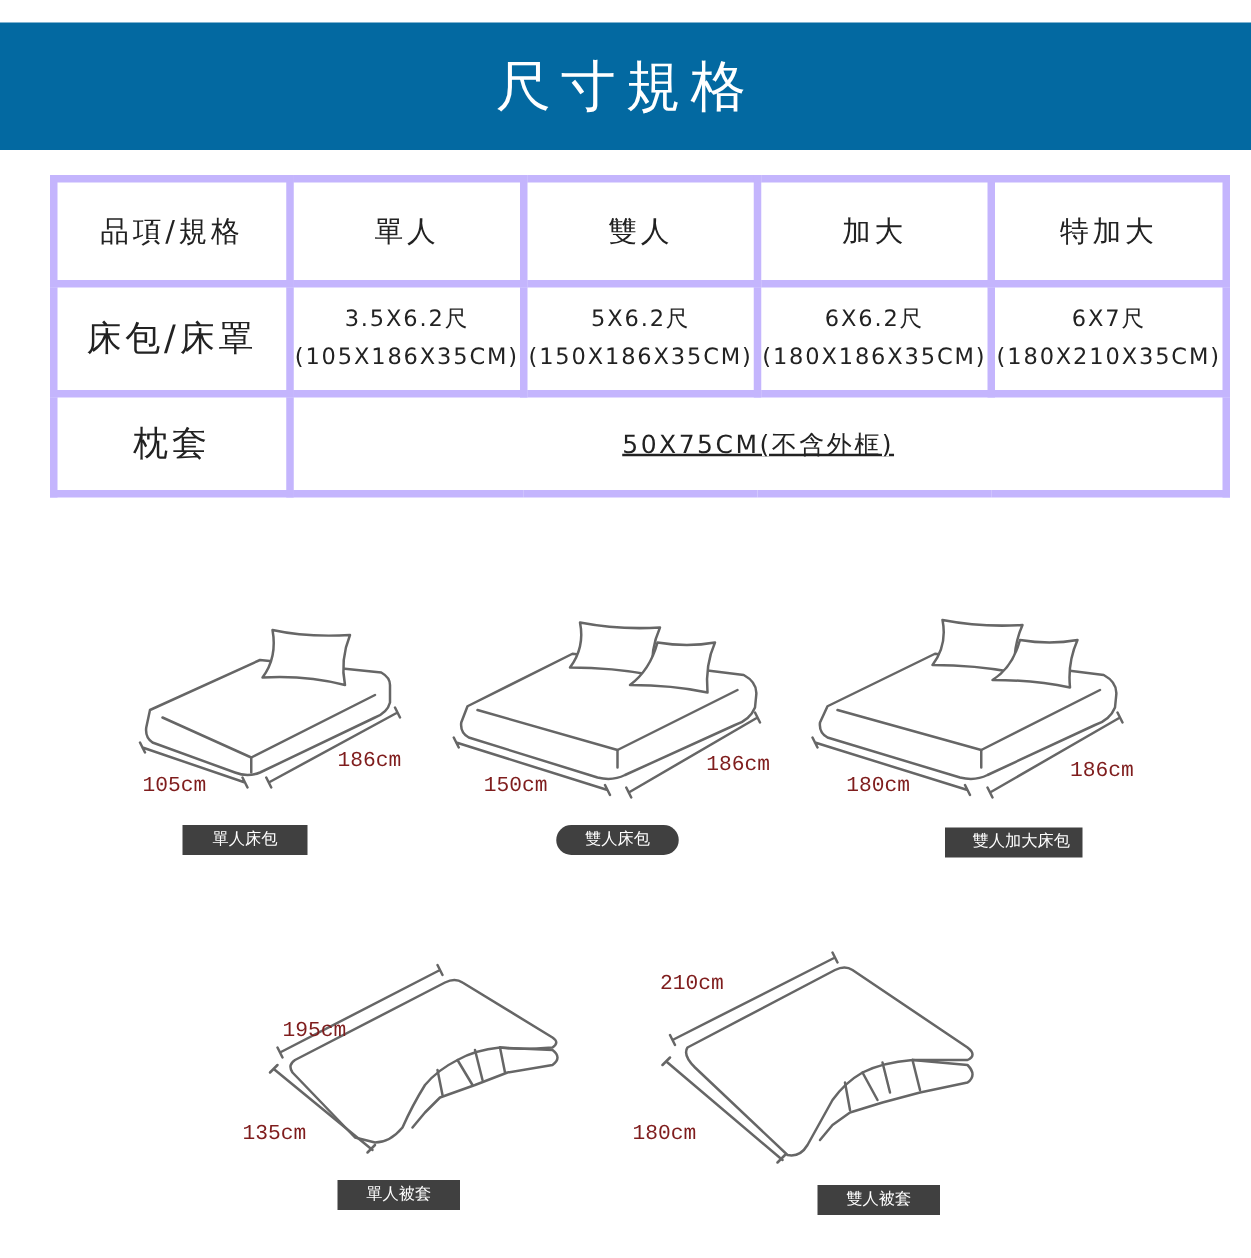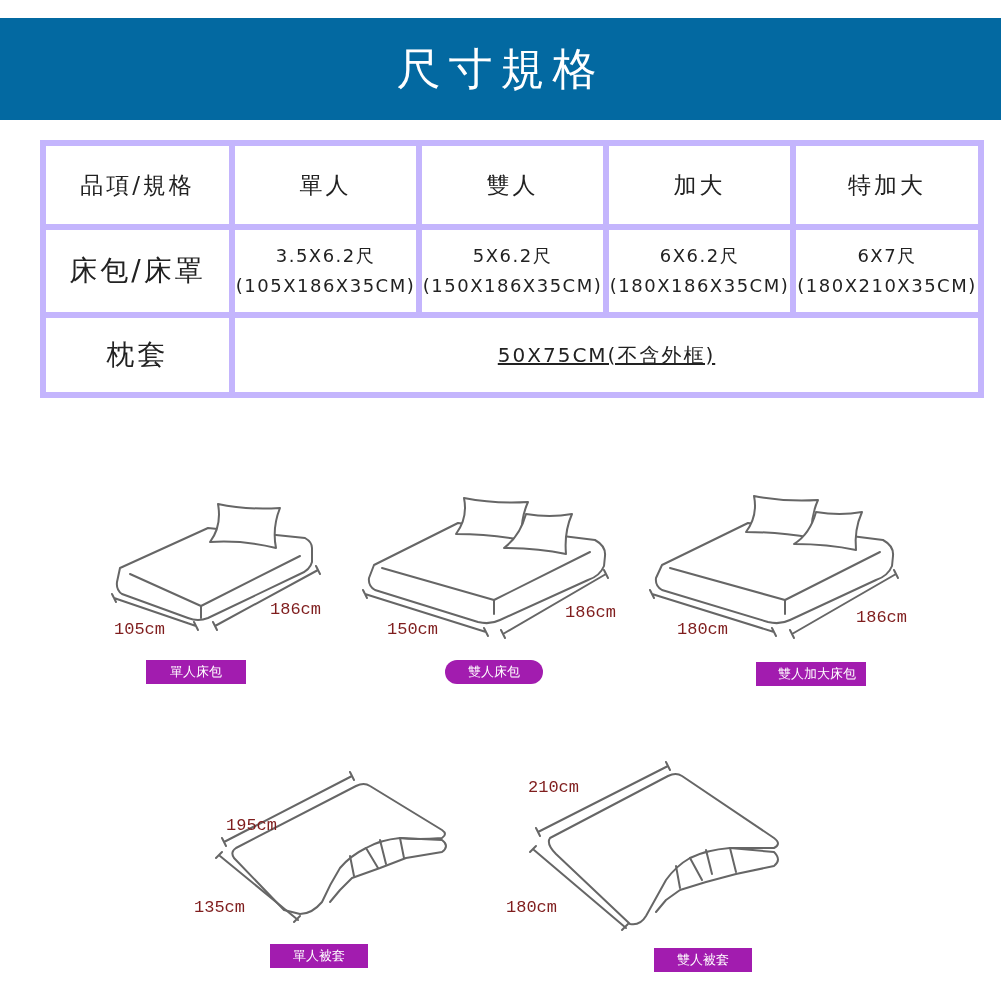--- a/index.html
+++ b/index.html
@@ -12,21 +12,21 @@
   .r-fitted td{height:82px;}
   .r-pillow td{height:74px;}
   .r-quilt td{height:75px;}
   .label{font-size:28px;letter-spacing:3px;}
   .small{font-size:18px;letter-spacing:1.5px;line-height:30px;border-radius:20px;}
   .pillow-val{font-size:20px;letter-spacing:2px;text-decoration:underline;}
   .quilt-val{font-size:20px;letter-spacing:2px;line-height:32px;}
   .fig{position:absolute;}
   .fig svg{position:absolute;left:0;top:0;}
   .dim{position:absolute;font-size:17px;color:#7f1d1d;font-family:Liberation Mono, monospace;}
-  .tag{position:absolute;background:#a21caf;color:#fff;font-size:13px;text-align:center;line-height:24px;height:24px;}
+  .tag{position:absolute;background:#404040;color:#fff;font-size:13px;text-align:center;line-height:24px;height:24px;}
 </style>
 </head>
 <body>
 
 <div class="banner">
   <span class="banner-title">尺寸規格</span>
 </div>
 
 <table class="spec">
   <colgroup>

